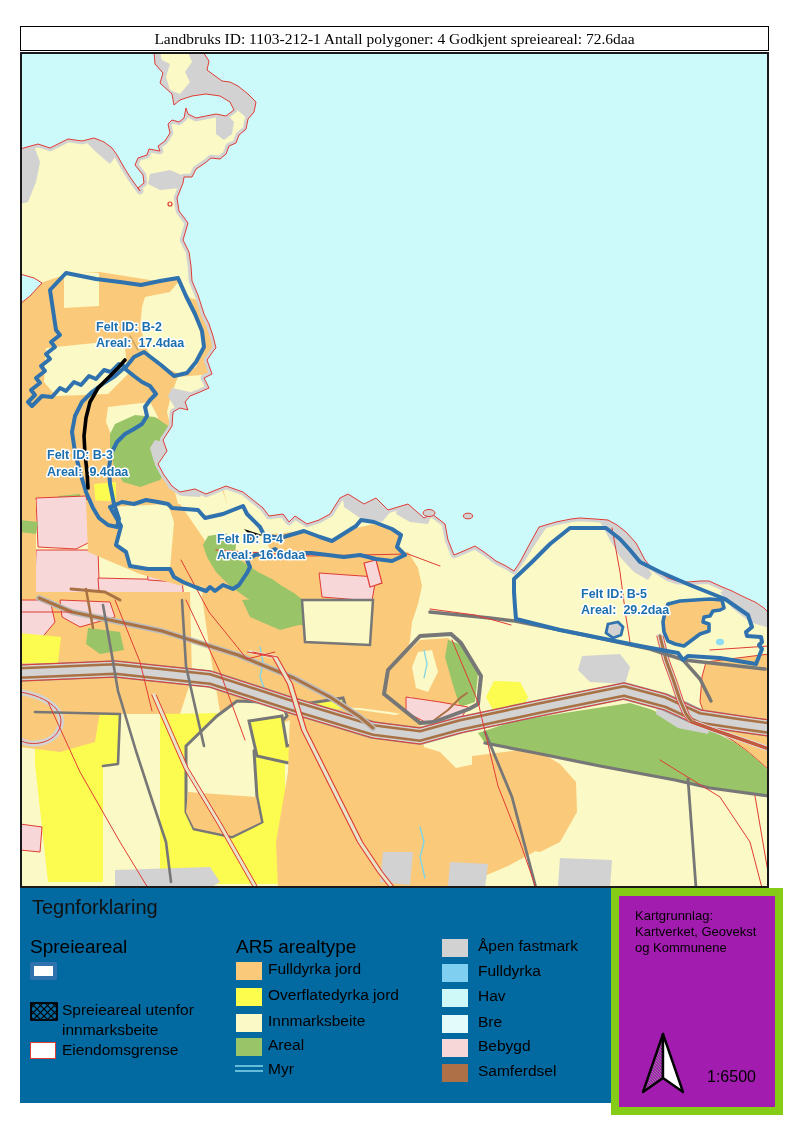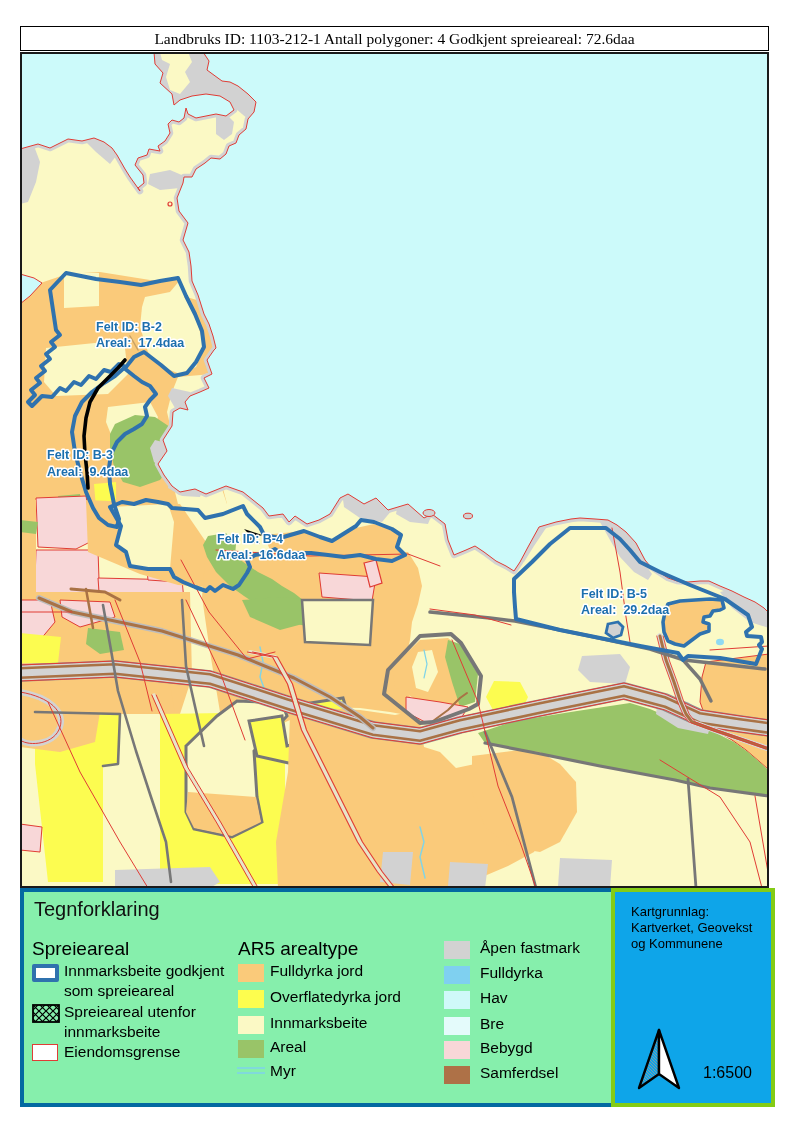--- a/index.html
+++ b/index.html
@@ -253,28 +253,27 @@
 
 <text x="197" y="491" font-family="Liberation Sans, sans-serif" font-size="12.5" font-weight="bold" fill="#1C6FAE" stroke="#FFFFFF" stroke-width="3" paint-order="stroke" stroke-linejoin="round">Felt ID: B-4</text>
     <text x="197" y="507" font-family="Liberation Sans, sans-serif" font-size="12.5" font-weight="bold" fill="#1C6FAE" stroke="#FFFFFF" stroke-width="3" paint-order="stroke" stroke-linejoin="round">Areal:&nbsp; 16.6daa</text>
 
 <text x="561" y="546" font-family="Liberation Sans, sans-serif" font-size="12.5" font-weight="bold" fill="#1C6FAE" stroke="#FFFFFF" stroke-width="3" paint-order="stroke" stroke-linejoin="round">Felt ID: B-5</text>
     <text x="561" y="562" font-family="Liberation Sans, sans-serif" font-size="12.5" font-weight="bold" fill="#1C6FAE" stroke="#FFFFFF" stroke-width="3" paint-order="stroke" stroke-linejoin="round">Areal:&nbsp; 29.2daa</text>
 
 <rect x="1" y="1" width="747" height="834" fill="none" stroke="#1A1A1A" stroke-width="2"></rect>
 </svg>
 
-<div style="position:absolute;left:20px;top:888px;width:589px;height:211px;border:4px solid #0369a1;background:#86efac;">
+<div style="position:absolute;left:20px;top:888px;width:589px;height:211px;border:2px solid #0369a1;background:#0369a1;">
 
 <div style="position:absolute;left:10px;top:6px;font-size:20px;color:#111;">Tegnforklaring</div>
 
 <div style="position:absolute;left:8px;top:46px;font-size:19px;">Spreieareal</div>
 
 <div style="position:absolute;left:8px;top:72px;width:19px;height:10px;background:#fff;border:4px solid #2F72AE;border-radius:2px;"></div>
-<div style="position:absolute;left:40px;top:69px;font-size:15.5px;line-height:20px;">Innmarksbeite godkjent<br>som spreieareal</div>
 
 <svg style="position:absolute;left:8px;top:112px;" width="28" height="19">
       <defs>
         <pattern id="xh" width="7" height="7" patternUnits="userSpaceOnUse">
           <path d="M0,0 l7,7 M7,0 l-7,7" stroke="#000" stroke-width="1.2"></path>
         </pattern>
       </defs>
       <rect x="1" y="1" width="26" height="17" fill="url(#xh)" stroke="#000" stroke-width="1.8"></rect>
     </svg>
 <div style="position:absolute;left:40px;top:110px;font-size:15.5px;line-height:20px;">Spreieareal utenfor<br>innmarksbeite</div>
@@ -304,21 +303,21 @@
     <div style="position:absolute;left:456px;top:97px;font-size:15.5px;">Hav</div>
 <div style="position:absolute;left:420px;top:125px;width:26px;height:18px;background:#E4FBFB;"></div>
     <div style="position:absolute;left:456px;top:123px;font-size:15.5px;">Bre</div>
 <div style="position:absolute;left:420px;top:149px;width:26px;height:18px;background:#F8D7D8;"></div>
     <div style="position:absolute;left:456px;top:147px;font-size:15.5px;">Bebygd</div>
 <div style="position:absolute;left:420px;top:174px;width:26px;height:18px;background:#AE7147;"></div>
     <div style="position:absolute;left:456px;top:172px;font-size:15.5px;">Samferdsel</div>
 
 </div>
 
-<div style="position:absolute;left:611px;top:888px;width:156px;height:211px;border:4px solid #84cc16;background:#0ea5e9;">
+<div style="position:absolute;left:611px;top:888px;width:156px;height:211px;border:8px solid #84cc16;background:#a21caf;">
 
 <div style="position:absolute;left:16px;top:12px;font-size:13px;line-height:16px;">Kartgrunnlag:<br>Kartverket, Geovekst<br>og Kommunene</div>
 
 <svg style="position:absolute;left:18px;top:136px;" width="52" height="62" viewBox="0 0 52 62">
 <defs>
         <pattern id="nh" width="3" height="3" patternUnits="userSpaceOnUse">
           <path d="M0,0 l3,3" stroke="#999" stroke-width="0.8"></path>
         </pattern>
       </defs>
 <path d="M26,2 L26,46 L6,60 Z" fill="url(#nh)" stroke="#000" stroke-width="2.4" stroke-linejoin="round"></path>

